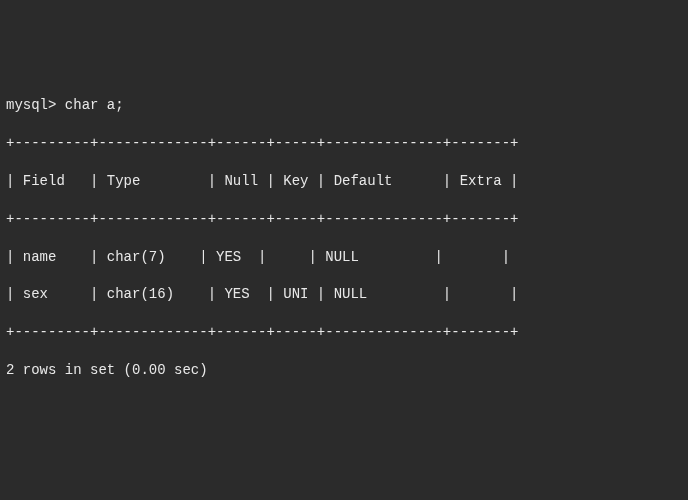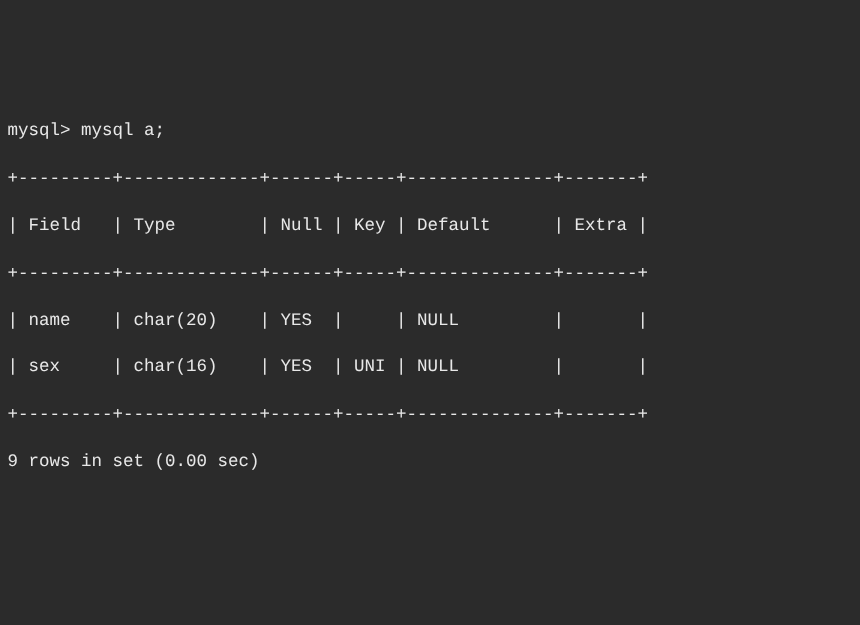--- a/index.html
+++ b/index.html
@@ -27,28 +27,28 @@
   .status-line {}
   .blank-line { height: 1.35em; }
 </style>
 </head>
 <body>
 <div class="terminal">
 
 
 
 
-<div class="prompt-line"><span class="prompt">mysql&gt;</span> <span class="command">mysql a;</span></div>
+<div class="prompt-line"><span class="prompt">mysql&gt;</span> <span class="command">char a;</span></div>
 <div class="sep-line">+---------+-------------+------+-----+--------------+-------+</div>
 <div class="header-row">| Field   | Type        | Null | Key | Default      | Extra |</div>
 <div class="sep-line">+---------+-------------+------+-----+--------------+-------+</div>
-<div class="data-row">| name    | char(20)    | YES  |     | NULL         |       |</div>
+<div class="data-row">| name    | char(7)    | YES  |     | NULL         |       |</div>
 <div class="data-row">| sex     | char(16)    | YES  | UNI | NULL         |       |</div>
 <div class="sep-line">+---------+-------------+------+-----+--------------+-------+</div>
-<div class="status-line">9 rows in set (0.00 sec)</div>
+<div class="status-line">2 rows in set (0.00 sec)</div>
 
 <div class="blank-line"></div>
 
 
 
 
 
 
 
 

